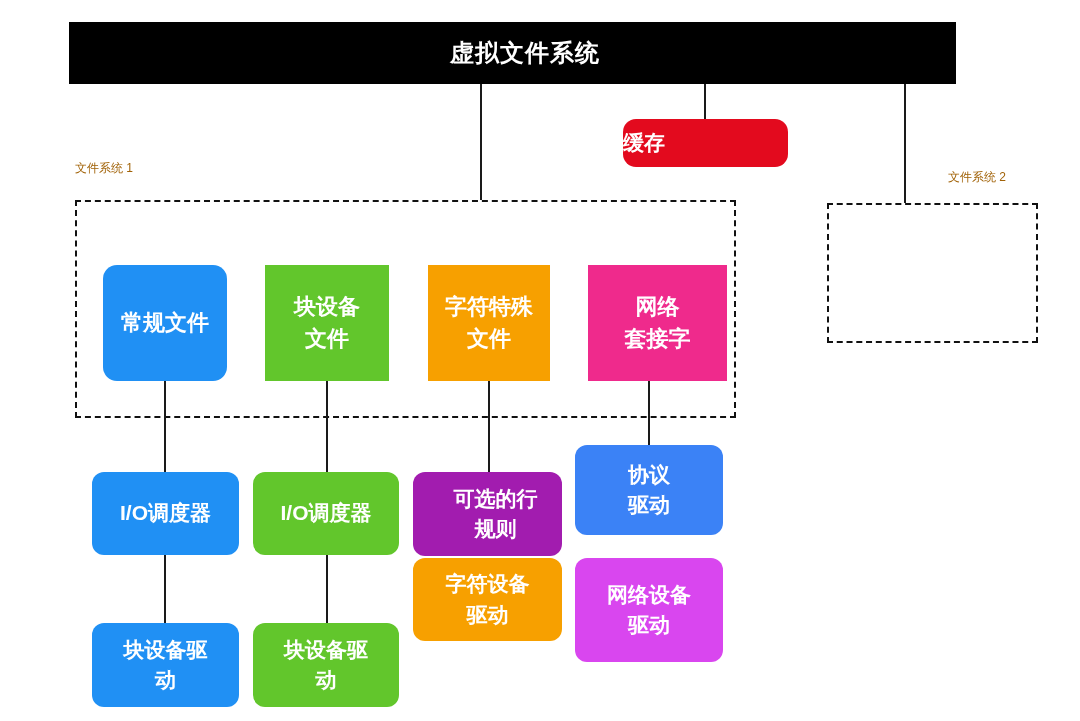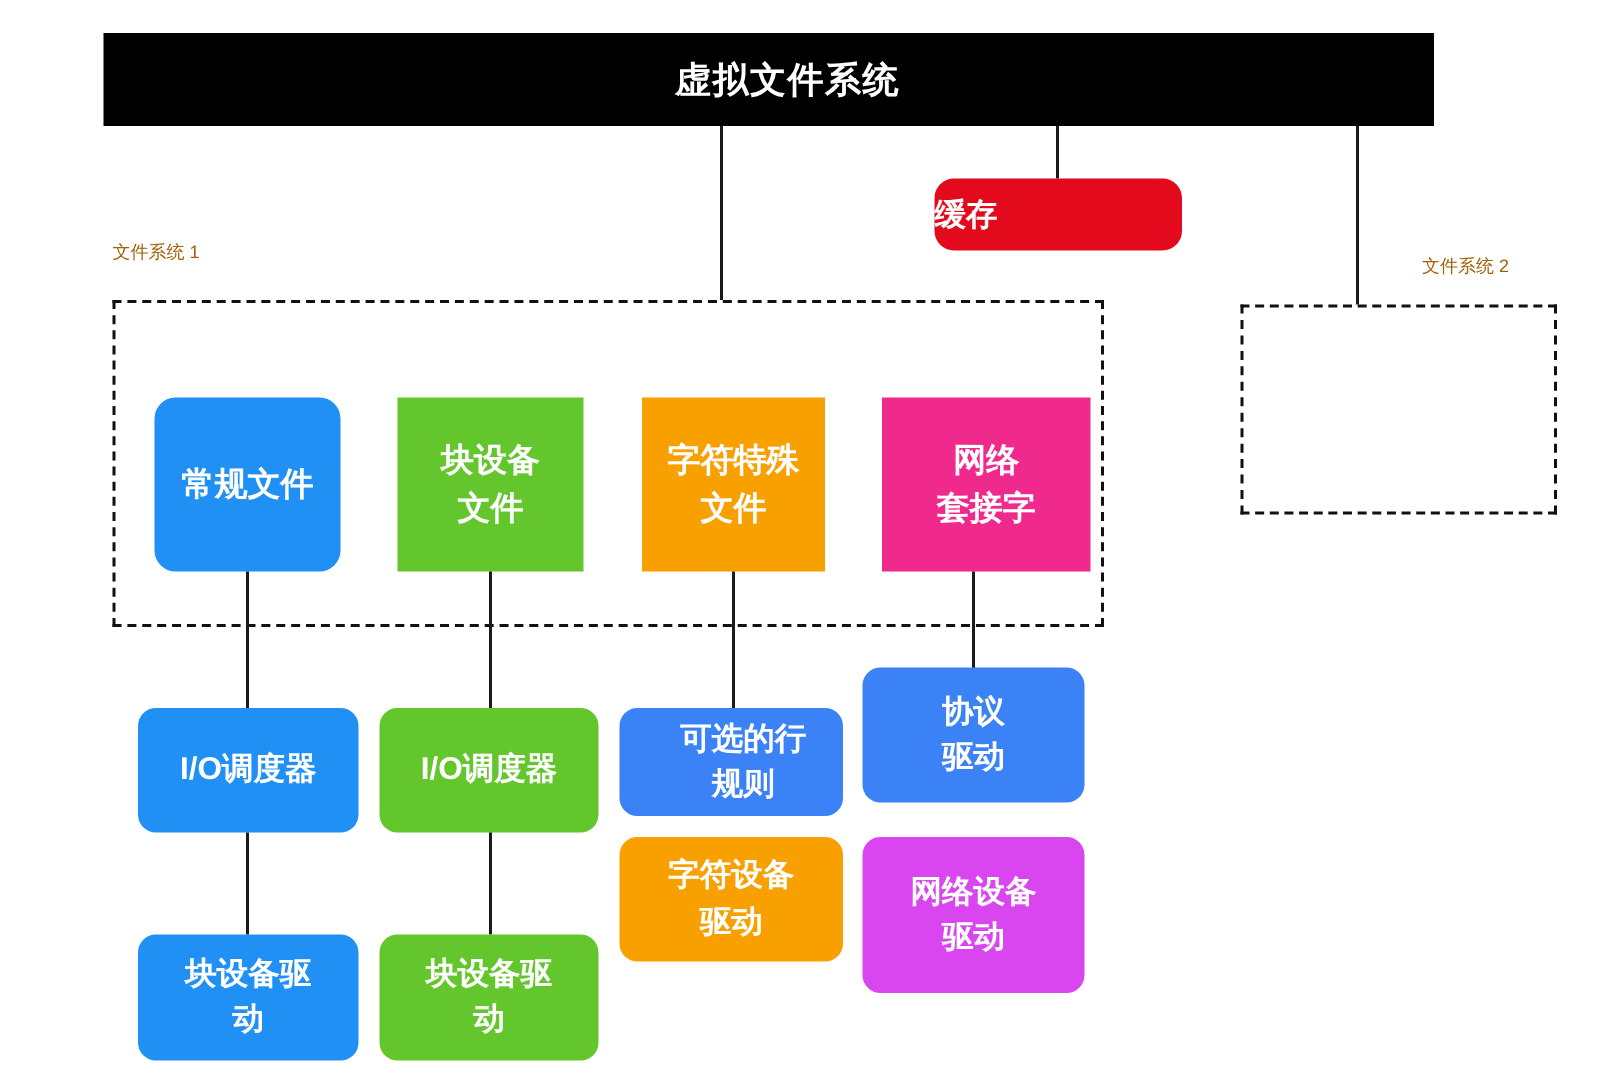--- a/index.html
+++ b/index.html
@@ -91,21 +91,21 @@
   <div class="abs vline" style="left:326px; top:381px; height:91px;"></div>
   <div class="abs vline" style="left:488px; top:381px; height:91px;"></div>
   <div class="abs vline" style="left:648px; top:381px; height:91px;"></div>
 
   <div class="abs node rnd" style="left: 92px; top: 472px; width: 147px; height: 83px; background: rgb(32, 144, 244);">
     <span>I/O调度器</span>
   </div>
   <div class="abs node rnd" style="left: 253px; top: 472px; width: 146px; height: 83px; background: rgb(98, 198, 44);">
     <span>I/O调度器</span>
   </div>
-  <div class="abs node rnd" style="left: 413px; top: 472px; width: 149px; height: 72px; background: #3b82f6; padding-left: 16px;">
+  <div class="abs node rnd" style="left: 413px; top: 472px; width: 149px; height: 84px; background: #a21caf; padding-left: 16px;">
     <span>可选的行
 规则</span>
   </div>
   <div class="abs node rnd" style="left: 575px; top: 445px; width: 148px; height: 90px; background: #3b82f6;">
     <span>协议
 驱动</span>
   </div>
 
   <div class="abs vline" style="left:164px; top:555px; height:68px;"></div>
   <div class="abs vline" style="left:326px; top:555px; height:68px;"></div>

